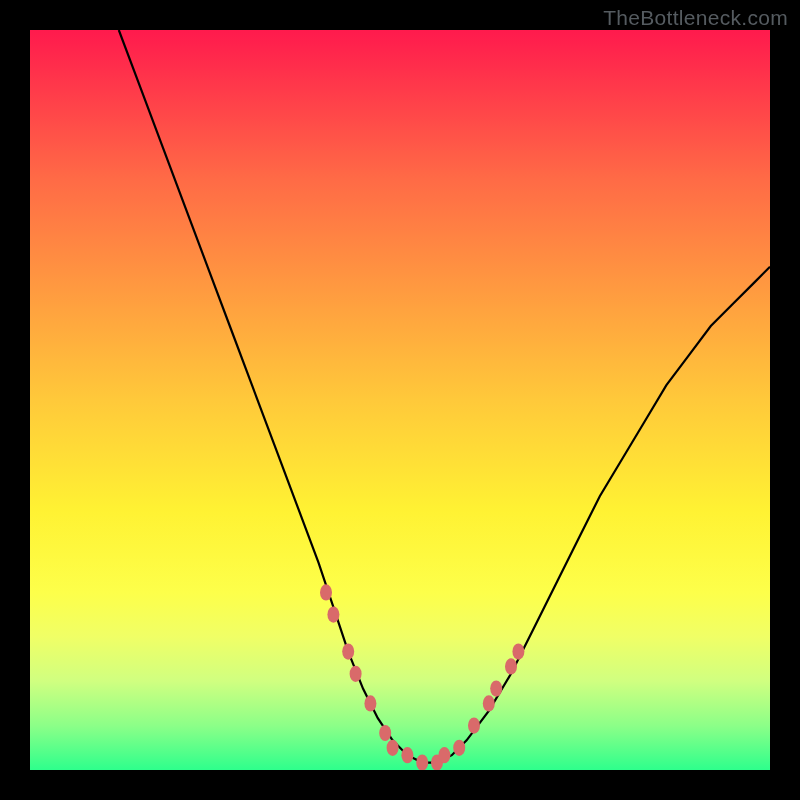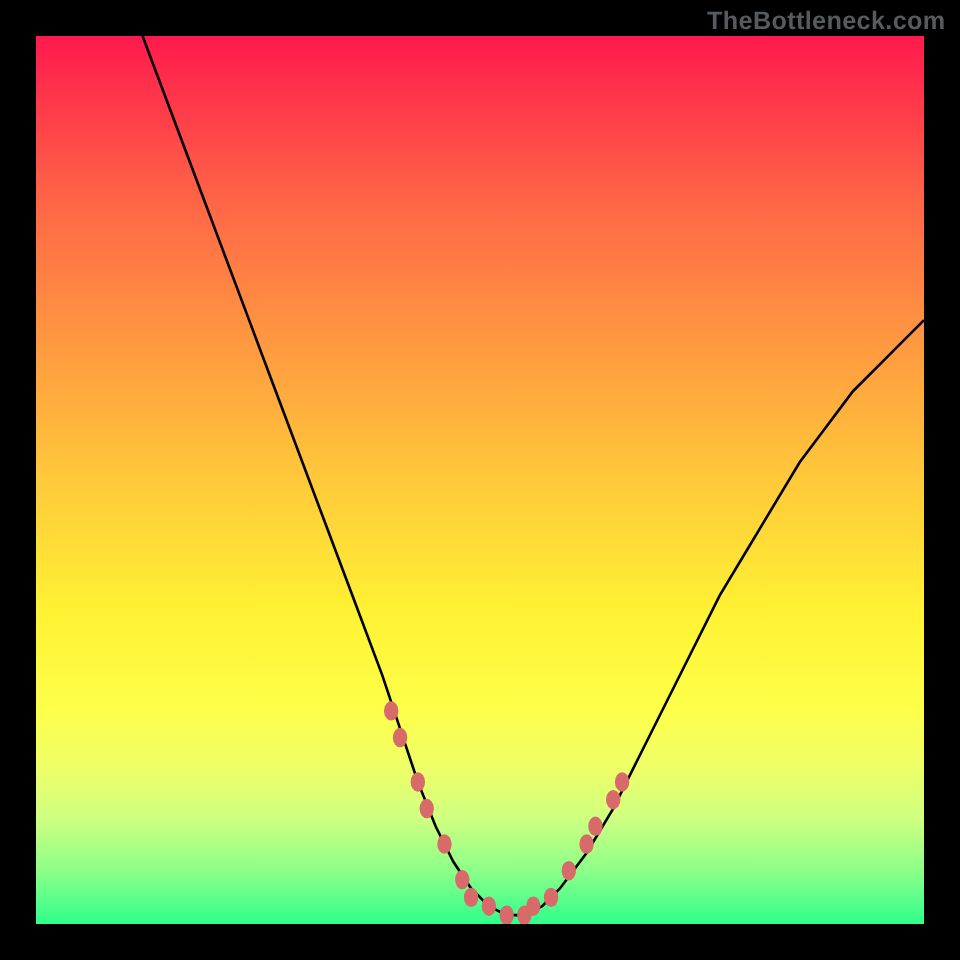--- a/index.html
+++ b/index.html
@@ -29,21 +29,21 @@
       #d0ff80 88%,
       #8cff88 94%,
       #2eff8c 100%);
   }
   .watermark {
     position: absolute;
     top: 6px;
     right: 12px;
     color: #555b60;
     font-size: 21px;
-    font-weight: 700;
+    font-weight: 400;
     letter-spacing: 0.3px;
     font-family: Arial, sans-serif;
   }
   svg.plot {
     position: absolute;
     left: 30px;
     top: 30px;
     width: 740px;
     height: 740px;
   }

